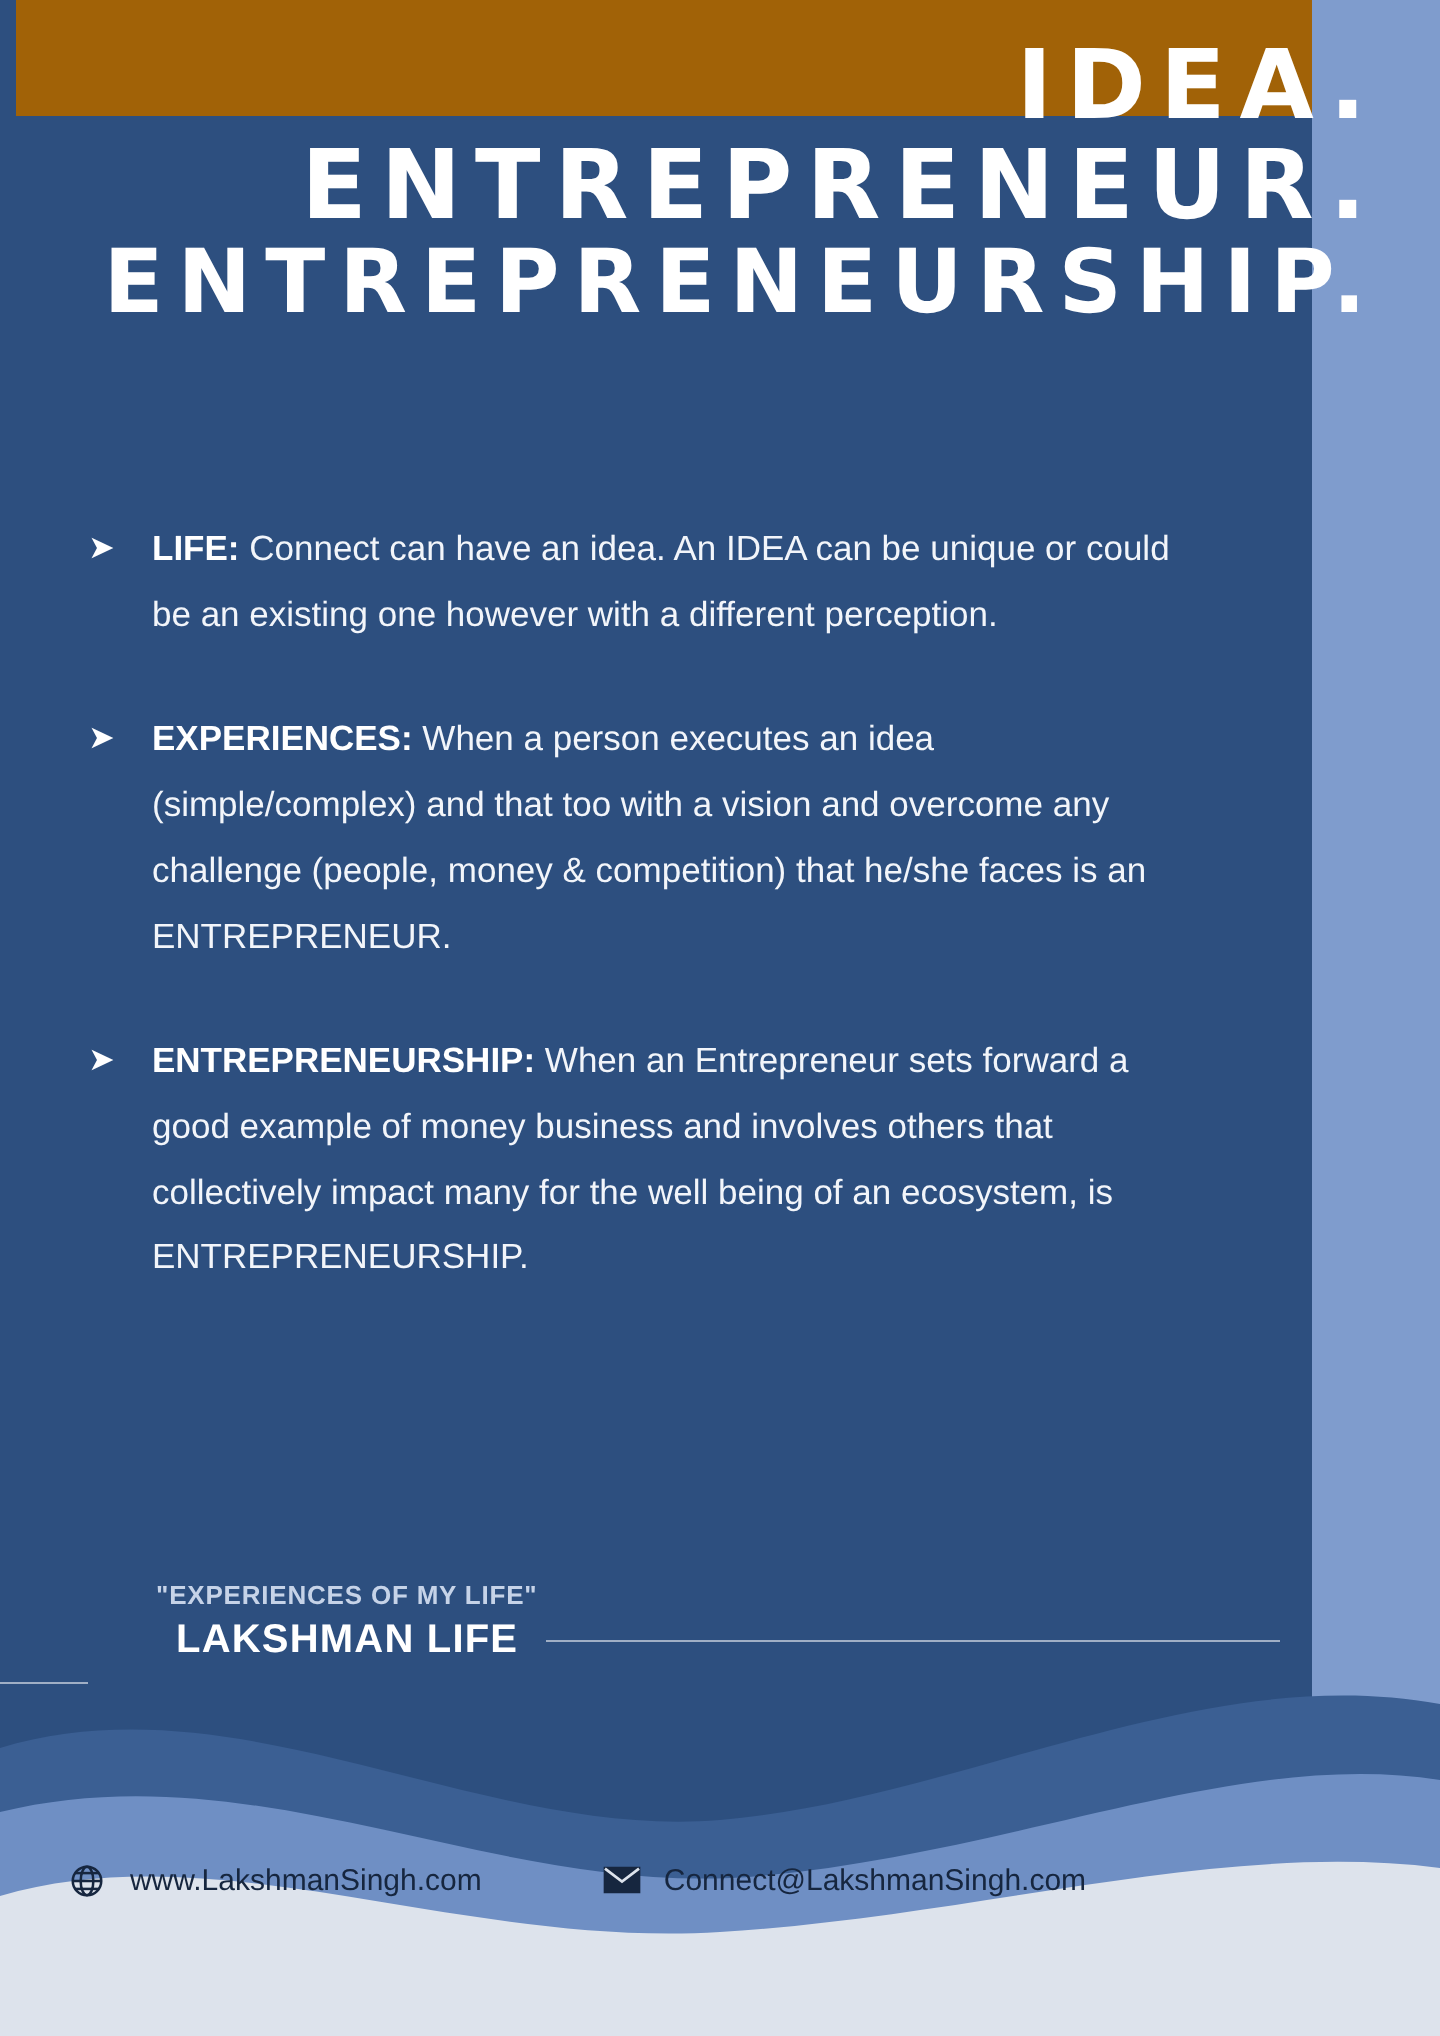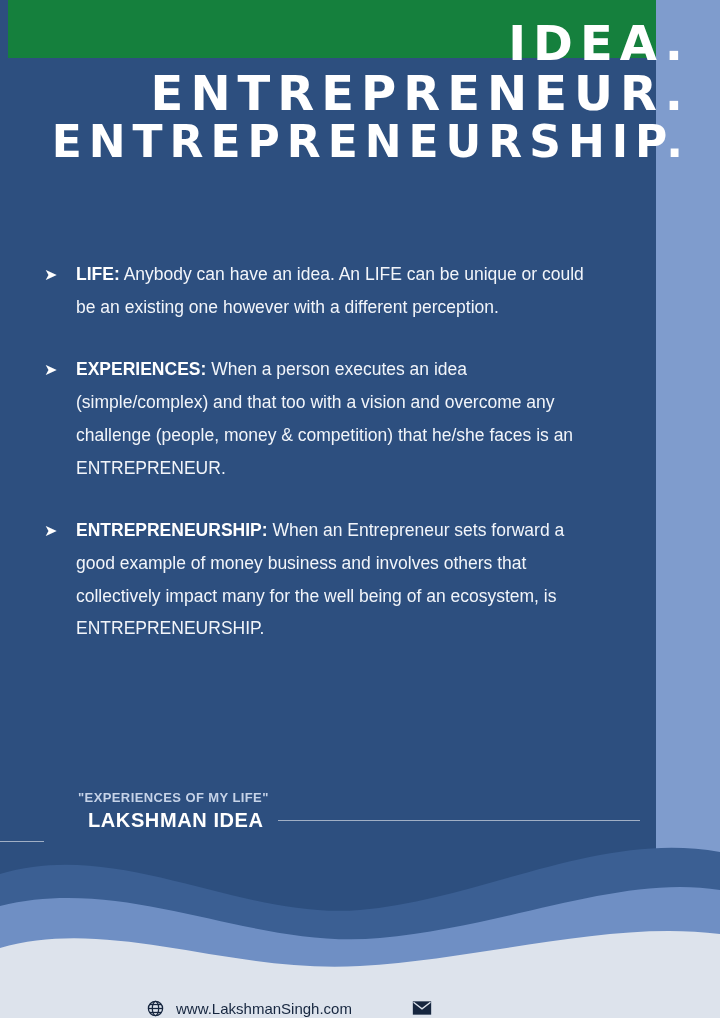--- a/index.html
+++ b/index.html
@@ -12,21 +12,21 @@
     background: #7f9ccd;
     font-family: "Liberation Sans", sans-serif;
     overflow: hidden;
     position: relative;
   }
 
   
   #poster {
     position: absolute;
     inset: 0;
-    background: #15803d;
+    background: #a16207;
     overflow: hidden;
   }
 
   
   .light-band {
     position: absolute;
     top: 0;
     bottom: 0;
     background: #7f9ccd;
   }
@@ -160,21 +160,21 @@
 
   
   .footer {
     position: absolute;
     left: 0;
     bottom: 0;
     width: 577px;
     height: 88px;
     z-index: 8;
     display: flex;
-    align-items: flex-end;
+    align-items: flex-start;
     justify-content: center;
     gap: 60px;
   }
   .footer-item {
     display: flex;
     align-items: center;
     gap: 11px;
     color: #16263f;
     font-size: 15px;
   }
@@ -200,39 +200,39 @@
   <div class="headline">
     <div class="hl1">IDEA.</div>
     <div class="hl2">ENTREPRENEUR.</div>
     <div class="hl3">ENTREPRENEURSHIP.</div>
   </div>
 
   <div class="bullets">
 
     <div class="bullet">
       <span class="arrow">➤</span>
-      <span class="lead">LIFE:</span><span class="body"> Anybody can have an idea. An LIFE can be unique or could be an existing one however with a different perception.</span>
+      <span class="lead">LIFE:</span><span class="body"> Connect can have an idea. An IDEA can be unique or could be an existing one however with a different perception.</span>
     </div>
 
     <div class="bullet">
       <span class="arrow">➤</span>
       <span class="lead">EXPERIENCES:</span><span class="body"> When a person executes an idea (simple/complex) and that too with a vision and overcome any challenge (people, money &amp; competition) that he/she faces is an ENTREPRENEUR.</span>
     </div>
 
     <div class="bullet">
       <span class="arrow">➤</span>
       <span class="lead">ENTREPRENEURSHIP:</span><span class="body"> When an Entrepreneur sets forward a good example of money business and involves others that collectively impact many for the well being of an ecosystem, is ENTREPRENEURSHIP.</span>
     </div>
 
   </div>
 
   <div class="sig">
     <div class="sig-quote">"EXPERIENCES OF MY LIFE"</div>
     <div class="sig-row">
-      <div class="sig-name">LAKSHMAN IDEA</div>
+      <div class="sig-name">LAKSHMAN LIFE</div>
       <div class="sig-rule"></div>
     </div>
     <div class="sig-rule-left"></div>
   </div>
 
   <svg class="waves" viewBox="0 0 720 240" preserveAspectRatio="none">
     <path d="M0,96 C120,60 240,142 360,132 C480,122 600,52 720,74 L720,240 L0,240 Z" fill="#3b5f93"></path>
     <path d="M0,128 C130,96 250,172 380,160 C510,148 620,96 720,112 L720,240 L0,240 Z" fill="#6f8fc4"></path>
     <path d="M0,170 C110,138 230,196 360,188 C490,180 610,142 720,156 L720,240 L0,240 Z" fill="#dde3ec"></path>
   </svg>
@@ -250,16 +250,17 @@
       </span>
       <span>www.LakshmanSingh.com</span>
     </div>
     <div class="footer-item">
       <span class="ico">
         <svg width="21" height="16" viewBox="0 0 24 18" fill="#16263f">
           <path d="M1,1 H23 V17 H1 Z" fill="#16263f"></path>
           <path d="M1.8,2.2 L12,10 L22.2,2.2" fill="none" stroke="#dde3ec" stroke-width="1.6"></path>
         </svg>
       </span>
+      <span>Connect@LakshmanSingh.com</span>
     </div>
   </div>
 
 </div>
 
 </body></html>

